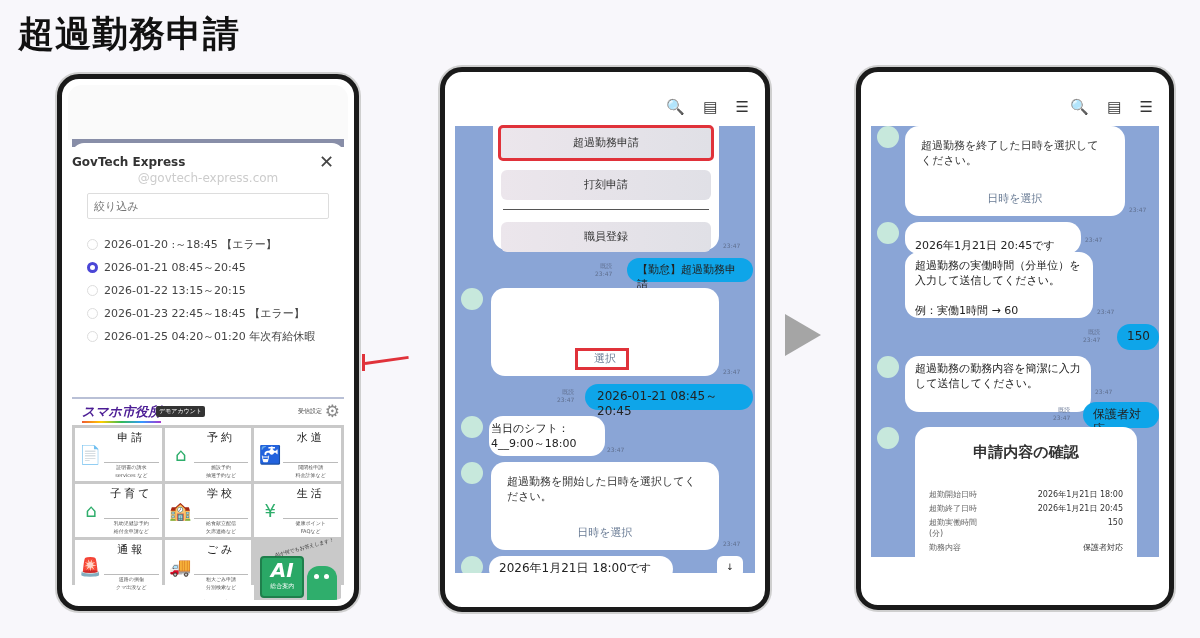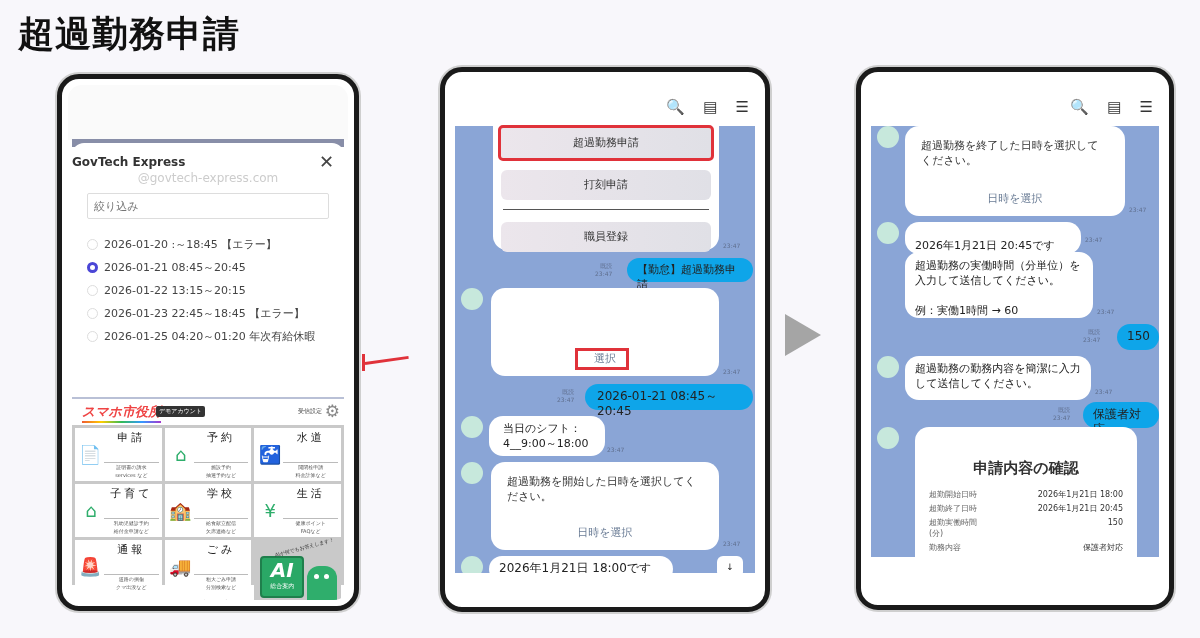--- a/index.html
+++ b/index.html
@@ -43,21 +43,21 @@
   .radio-list { position: absolute; left: 15px; top: 90px; right: 10px; }
   .radio-item { display: flex; align-items: center; height: 23px; font-size: 11px; color: #444; cursor: pointer; }
   .radio-dot { width: 11px; height: 11px; border-radius: 50%; border: 1px solid #ddd; margin-right: 6px; flex-shrink: 0; }
   .radio-dot.checked { border: 3px solid #4b46d6; background: #fff; }
   .confirm-btn {
     position: absolute; left: 15px; right: 15px; top: 212px; height: 26px;
     background: #5651dd; color: #fff; font-size: 11px; border: none; border-radius: 2px;
     text-align: center; line-height: 26px; cursor: pointer;
   }
   .city-bar { position: absolute; left: 4px; right: 4px; top: 312px; height: 26px; border-top: 2px solid #b9c0d6; background: #fff; }
-  .city-logo { position: absolute; left: 10px; top: 4px; font-size: 13px; font-style: italic; font-weight: bold; color: #ef4444;
+  .city-logo { position: absolute; left: 10px; top: 4px; font-size: 13px; font-style: italic; font-weight: bold; color: #4c1d95;
     border-bottom: 2px solid; border-image: linear-gradient(90deg,#e53,#fc0,#3b5,#39f,#a3c) 1; }
   .demo-badge { position: absolute; left: 84px; top: 7px; background: #333; color: #fff; font-size: 6px; padding: 1px 3px; border-radius: 2px; }
   .recv-setting { position: absolute; right: 22px; top: 8px; font-size: 6px; color: #444; }
   .gear-icon { position: absolute; right: 4px; top: 2px; font-size: 17px; color: #888; cursor: pointer; }
   .tile-grid {
     position: absolute; left: 4px; right: 4px; top: 340px; height: 160px; background: #c9c9c9;
     display: grid; grid-template-columns: repeat(3, 1fr); grid-template-rows: repeat(4, 1fr); gap: 3px; padding: 3px;
   }
   .tile { background: #fff; display: flex; align-items: center; padding: 2px 3px; cursor: pointer; }
   .tile-icon { width: 26px; height: 26px; color: #2fae6c; font-size: 18px; display: flex; align-items: center; justify-content: center; flex-shrink: 0; }
@@ -97,21 +97,21 @@
   .menu-btn.highlighted { outline: 3px solid #e0323a; border-radius: 2px; }
   .menu-divider { position: absolute; left: 10px; right: 10px; top: 83px; border-top: 1px solid #555; }
   .red-box { position: absolute; border: 3px solid #e0323a; }
   .scroll-btn { position: absolute; right: 12px; bottom: 4px; width: 26px; height: 22px; background: #fff; border-radius: 6px; font-size: 9px; text-align: center; line-height: 22px; cursor: pointer; }
 
   .arrow-right { position: absolute; left: 785px; top: 314px; width: 0; height: 0; border-top: 21px solid transparent; border-bottom: 21px solid transparent; border-left: 36px solid #a5a5a5; }
   .red-arrow-line { position: absolute; left: 365px; top: 362px; width: 44px; height: 3px; background: #e0323a; transform: rotate(-8deg); transform-origin: left center; }
   .red-arrow-head { position: absolute; left: 362px; top: 354px; width: 3px; height: 17px; background: #e0323a; }
 
   .confirm-card { position: absolute; left: 44px; top: 301px; width: 222px; height: 140px; background: #fff; border-radius: 14px 14px 0 0; }
-  .confirm-title { text-align: center; font-size: 15px; font-weight: bold; color: #333; margin-top: 32px; }
+  .confirm-title { text-align: center; font-size: 15px; font-weight: bold; color: #333; margin-top: 16px; }
   .confirm-rows { position: absolute; left: 14px; right: 14px; top: 62px; }
   .confirm-row { display: flex; justify-content: space-between; font-size: 8px; color: #333; line-height: 11px; margin-bottom: 3px; }
   .confirm-row .k { color: #666; width: 60px; }
 </style>
 </head>
 <body>
 
 <div class="page-title">超過勤務申請</div>
 
 <div class="phone" id="phone1">
@@ -281,21 +281,21 @@
       <div class="red-box" style="left:120px;top:222px;width:54px;height:22px"></div>
       <div class="time" style="left:268px;top:242px">23:47</div>
 
       <div class="read" style="left:102px;top:262px">
           <div>既読</div>
           <div>23:47</div>
         </div>
       <div class="bubble me" style="left:130px;top:258px;width:168px;height:26px;padding:5px 12px;font-size:12px">2026-01-21 08:45～20:45</div>
 
       <div class="avatar" style="left:6px;top:290px"></div>
-      <div class="bubble" style="left:34px;top:290px;width:116px;height:40px;padding:5px 14px;white-space:pre-line">当日のシフト：
+      <div class="bubble" style="left:34px;top:290px;width:116px;height:40px;padding:5px 2px;white-space:pre-line">当日のシフト：
 4__9:00～18:00</div>
       <div class="time" style="left:152px;top:320px">23:47</div>
 
       <div class="avatar" style="left:6px;top:336px"></div>
       <div class="bubble" style="left:36px;top:336px;width:228px;height:88px">
         <div class="prompt">超過勤務を開始した日時を選択してください。</div>
         <div class="action">日時を選択</div>
       </div>
       <div class="time" style="left:268px;top:414px">23:47</div>
 
@@ -336,21 +336,21 @@
 例：実働1時間 → 60</div>
       <div class="time" style="left:226px;top:182px">23:47</div>
 
       <div class="read" style="left:212px;top:202px">
           <div>既読</div>
           <div>23:47</div>
         </div>
       <div class="bubble me" style="left:246px;top:198px;width:42px;height:26px;padding:5px 10px;font-size:12px">150</div>
 
       <div class="avatar" style="left:6px;top:230px"></div>
-      <div class="bubble" style="left:34px;top:230px;width:186px;height:44px;padding:5px 10px">超過勤務の勤務内容を簡潔に入力して送信してください。</div>
+      <div class="bubble" style="left:34px;top:230px;width:186px;height:56px;padding:5px 10px">超過勤務の勤務内容を簡潔に入力して送信してください。</div>
       <div class="time" style="left:224px;top:262px">23:47</div>
 
       <div class="read" style="left:182px;top:280px">
           <div>既読</div>
           <div>23:47</div>
         </div>
       <div class="bubble me" style="left:212px;top:276px;width:76px;height:26px;padding:5px 10px;font-size:12px">保護者対応</div>
 
       <div class="avatar" style="left:6px;top:301px"></div>
       <div class="confirm-card">

